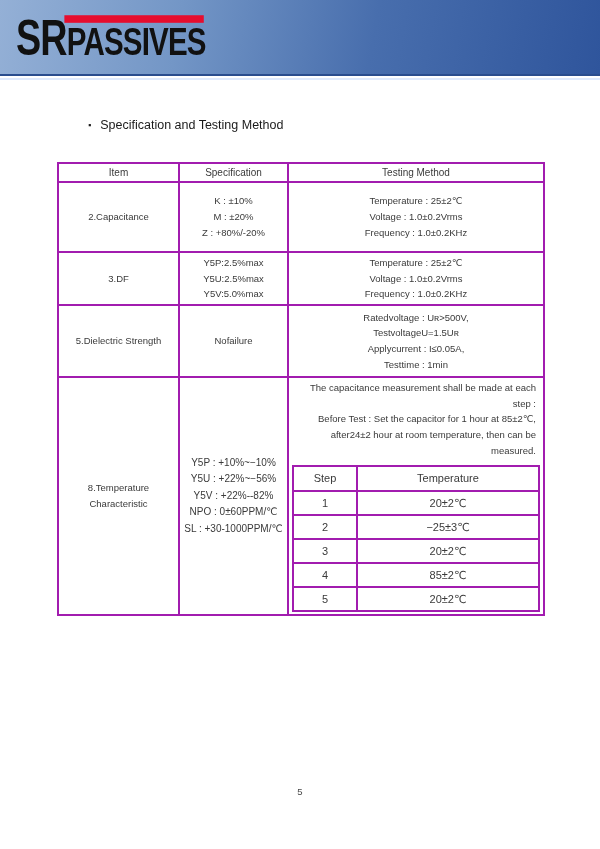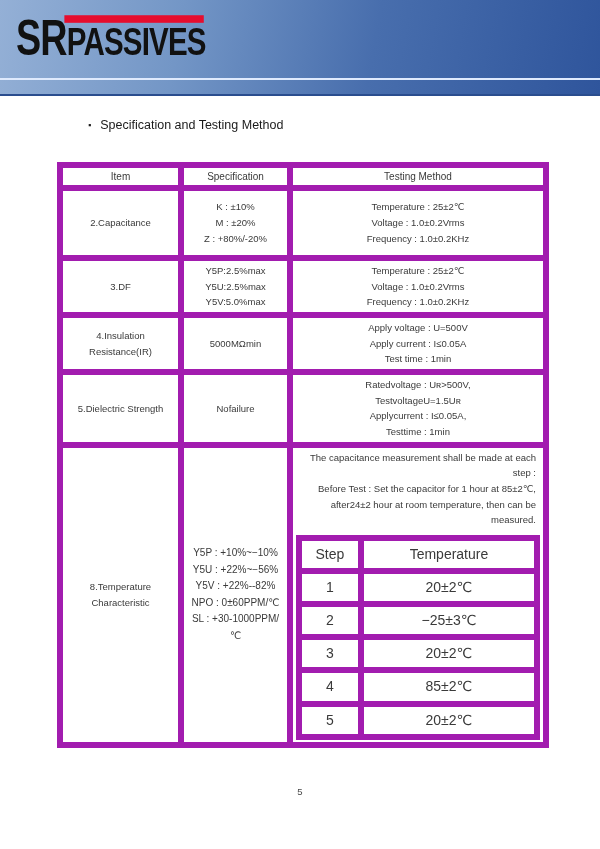--- a/index.html
+++ b/index.html
@@ -8,21 +8,21 @@
     width: 600px; height: 849px;
     position: relative;
     font-family: "Liberation Sans", "DejaVu Sans", sans-serif;
     color: #333333;
     overflow: hidden;
   }
 
   
   .banner {
     position: absolute; left: 0; top: 0;
-    width: 600px; height: 96px;
+    width: 600px; height: 76px;
     background: linear-gradient(100deg, #94b0d6 0%, #7396c6 30%, #486ead 62%, #2f559c 100%);
     border-bottom: 2px solid #2a4d8e;
     padding-left: 32px;
   }
   .banner-light-edge {
     position: absolute; left: 0; top: 78px;
     width: 600px; height: 2px;
     background: #dfeafd;
   }
   .logo {
@@ -59,21 +59,21 @@
   
   table.spec {
     position: absolute; left: 57px; top: 162px;
     width: 486px;
     border-collapse: collapse;
     table-layout: fixed;
     font-size: 9.5px;
     color: #3a3a3a;
   }
   table.spec td, table.spec th {
-    border: 6px solid #a21caf;
+    border: 2px solid #a21caf;
     text-align: center;
     vertical-align: middle;
     padding: 2px 3px;
     line-height: 1.65;
     font-weight: 400;
     margin-top: 48px;
   }
   table.spec { border: 2px solid #3d3d3d; }
   table.spec th { font-size: 10px; height: 15px; line-height: 1.3; }
   .multiline { white-space: pre-line; }
@@ -87,21 +87,21 @@
 
   td.spec-small { font-size: 10px; line-height: 1.8; }
 
   td.test-rich { vertical-align: top; padding-top: 5px; }
   .test-para { white-space: normal; text-align: right; padding: 0 4px; }
 
   .step-table { width: 100%; margin-top: 7px; border-collapse: collapse; }
   .step-table td {
     border: none; padding: 0;
     line-height: 16.5px;
-    font-size: 14px;
+    font-size: 11px;
     text-align: center;
   }
   .step-col  { width: 26%; }
   .temp-col  { width: 74%; }
 
   
   .page-number {
     position: absolute; left: 0; top: 786px;
     width: 600px;
     text-align: center;
@@ -155,28 +155,20 @@
   <tr class="row-3">
     <td class="multiline">3.DF</td>
     <td class="multiline">Y5P:2.5%max
 Y5U:2.5%max
 Y5V:5.0%max</td>
     <td class="multiline">Temperature : 25±2℃
 Voltage : 1.0±0.2Vrms
 Frequency : 1.0±0.2KHz</td>
   </tr>
 
-  <tr class="row-4">
-    <td class="multiline">4.Insulation
-Resistance(IR)</td>
-    <td class="multiline">5000MΩmin</td>
-    <td class="multiline">Apply voltage : U=500V
-Apply current : I≤0.05A
-Test time : 1min</td>
-  </tr>
 
   <tr class="row-5">
     <td class="multiline">5.Dielectric Strength</td>
     <td class="multiline">Nofailure</td>
     <td class="multiline">Ratedvoltage : Uʀ&gt;500V,
 TestvoltageU=1.5Uʀ
 Applycurrent : I≤0.05A,
 Testtime : 1min</td>
   </tr>
 

